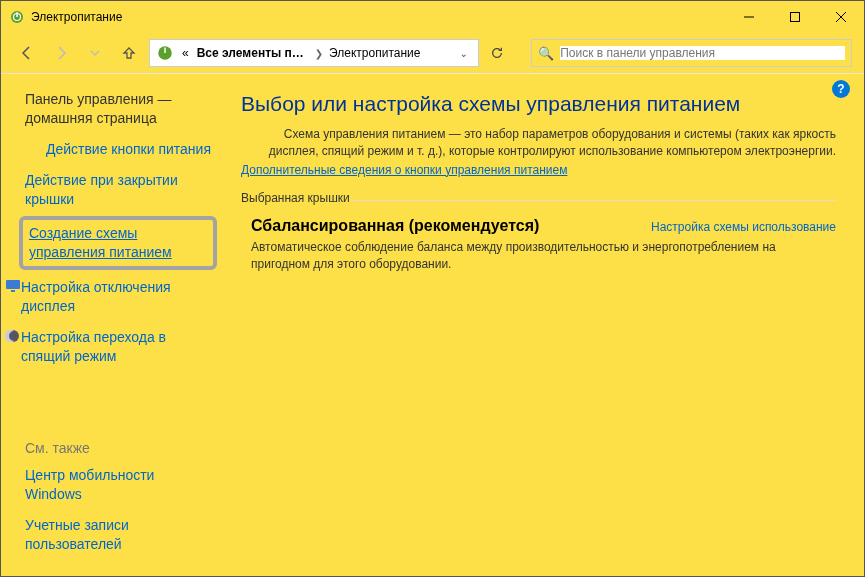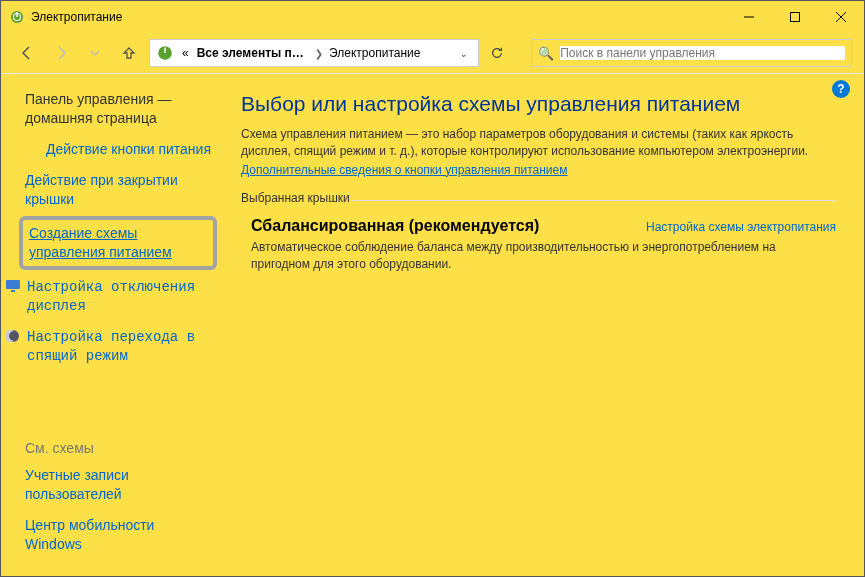--- a/index.html
+++ b/index.html
@@ -32,30 +32,30 @@
 
 .body { flex: 1; display: flex; overflow: hidden; border-top: 1px solid #e5e5e5; position: relative;}
 .help-btn { position: absolute; top: 6px; right: 14px; width: 18px; height: 18px; border-radius: 50%; background: #0078d7; color: #fff; font-weight: bold; font-size: 12px; display:flex; align-items:center; justify-content:center; }
 
 
 .sidebar { width: 220px; padding: 16px 10px 10px 24px; display: flex; flex-direction: column; font-size: 14px; align-items: flex-end;}
 .sidebar a { color: #0066cc; text-decoration: none; display: block; line-height: 1.35; margin-bottom: 12px; cursor: pointer;}
 .sidebar .home { color: #333; }
 .highlight { border: 4px solid #a3a3a3; border-radius: 6px; padding: 4px 6px; margin: -4px -6px 8px -6px;}
 .highlight a { text-decoration: underline; margin-bottom: 0; }
-.side-iconed { display: flex; align-items: flex-start; gap: 6px; margin-left: -20px; margin-bottom: 12px; font-family: Liberation Mono, monospace;}
+.side-iconed { display: flex; align-items: flex-start; margin-left: -20px; margin-bottom: 12px;}
 .side-iconed .si { width: 16px; height: 16px; flex-shrink:0; display:flex; align-items:center; justify-content:center;}
 .side-iconed a { margin-bottom: 0; }
 .seealso { margin-top: auto; }
 .seealso-title { color: #777; margin-bottom: 10px; }
 
 
 .main { flex: 1; padding: 18px 28px 10px 20px; font-size: 12px;}
 .main h1 { color: #003399; font-size: 21px; font-weight: 400; margin-bottom: 10px;}
-.desc { color: #333; line-height: 1.45; margin-bottom: 2px;}
+.desc { color: #333; line-height: 1.45; margin-bottom: 2px; text-align: right;}
 .linkmore { color: #0066cc; text-decoration: underline; cursor: pointer; display: inline-block; margin-bottom: 14px;}
 .fieldset-label { color: #333; margin-bottom: 8px; display:block; position: relative;}
 .fieldset-sep { border: none; border-top: 1px solid #ddd; position: absolute; left: 110px; right: 0; top: 9px;}
 .plan { padding: 4px 0 0 10px;}
 .plan-head { display: flex; justify-content: space-between; align-items: baseline; margin-bottom: 4px;}
 .plan-name { font-weight: 600; color: #000; font-size: 16px;}
 .plan-link { color: #0066cc; cursor: pointer; }
 .plan-desc { color: #333; line-height: 1.4; padding-right: 40px;}
 </style>
 </head>
@@ -161,38 +161,38 @@
         <span class="si">
             <svg viewBox="0 0 16 16">
               <circle cx="8" cy="8" r="6" fill="#556"></circle>
               <path d="M9 3a5 5 0 000 10 6 6 0 110-10z" fill="#ccd"></path>
             </svg>
           </span>
         <a>Настройка перехода в спящий режим</a>
       </div>
 
       <div class="seealso">
-        <div class="seealso-title">См. схемы</div>
+        <div class="seealso-title">См. также</div>
+        <a>Центр мобильности Windows</a>
         <a>Учетные записи пользователей</a>
-        <a>Центр мобильности Windows</a>
       </div>
     </div>
 
     <div class="main">
       <h1>Выбор или настройка схемы управления питанием</h1>
       <p class="desc">Схема управления питанием — это набор параметров оборудования и системы (таких как яркость дисплея, спящий режим и т. д.), которые контролируют использование компьютером электроэнергии.</p>
       <a class="linkmore">Дополнительные сведения о кнопки управления питанием</a>
 
       <div class="fieldset-label">
         <span>Выбранная крышки</span>
         <hr class="fieldset-sep">
       </div>
 
       <div class="plan">
         <div class="plan-head">
           <span class="plan-name">Сбалансированная (рекомендуется)</span>
-          <a class="plan-link">Настройка схемы электропитания</a>
+          <a class="plan-link">Настройка схемы использование</a>
         </div>
         <div class="plan-desc">Автоматическое соблюдение баланса между производительностью и энергопотреблением на пригодном для этого оборудовании.</div>
       </div>
     </div>
   </div>
 </div>
 
 </body></html>

